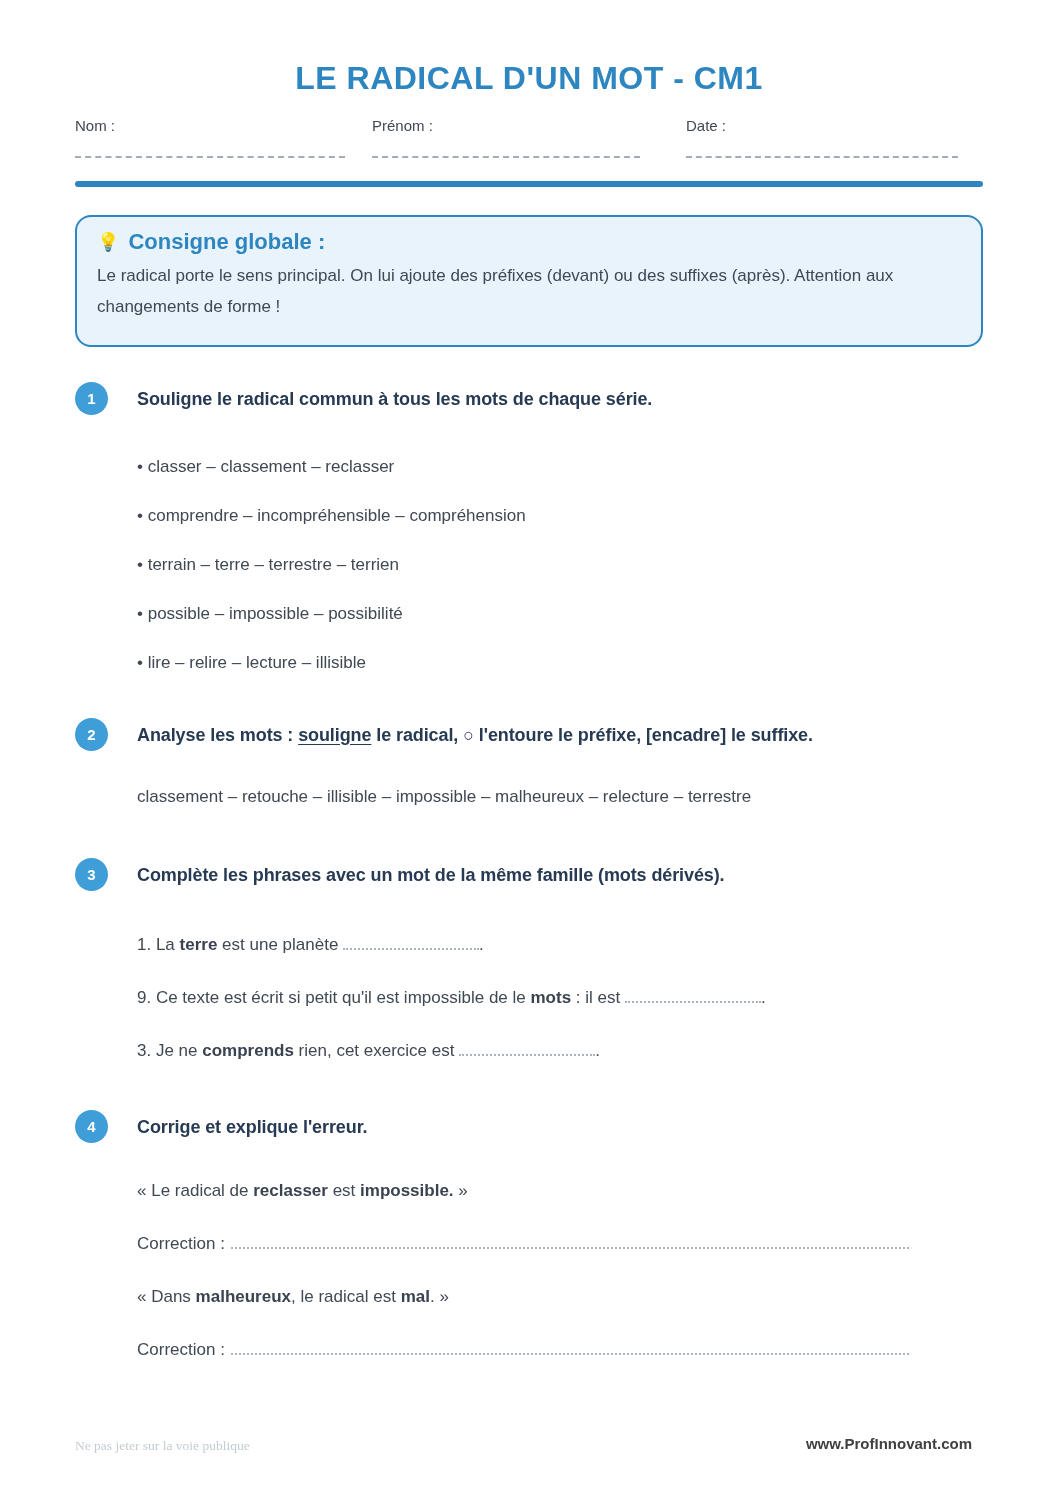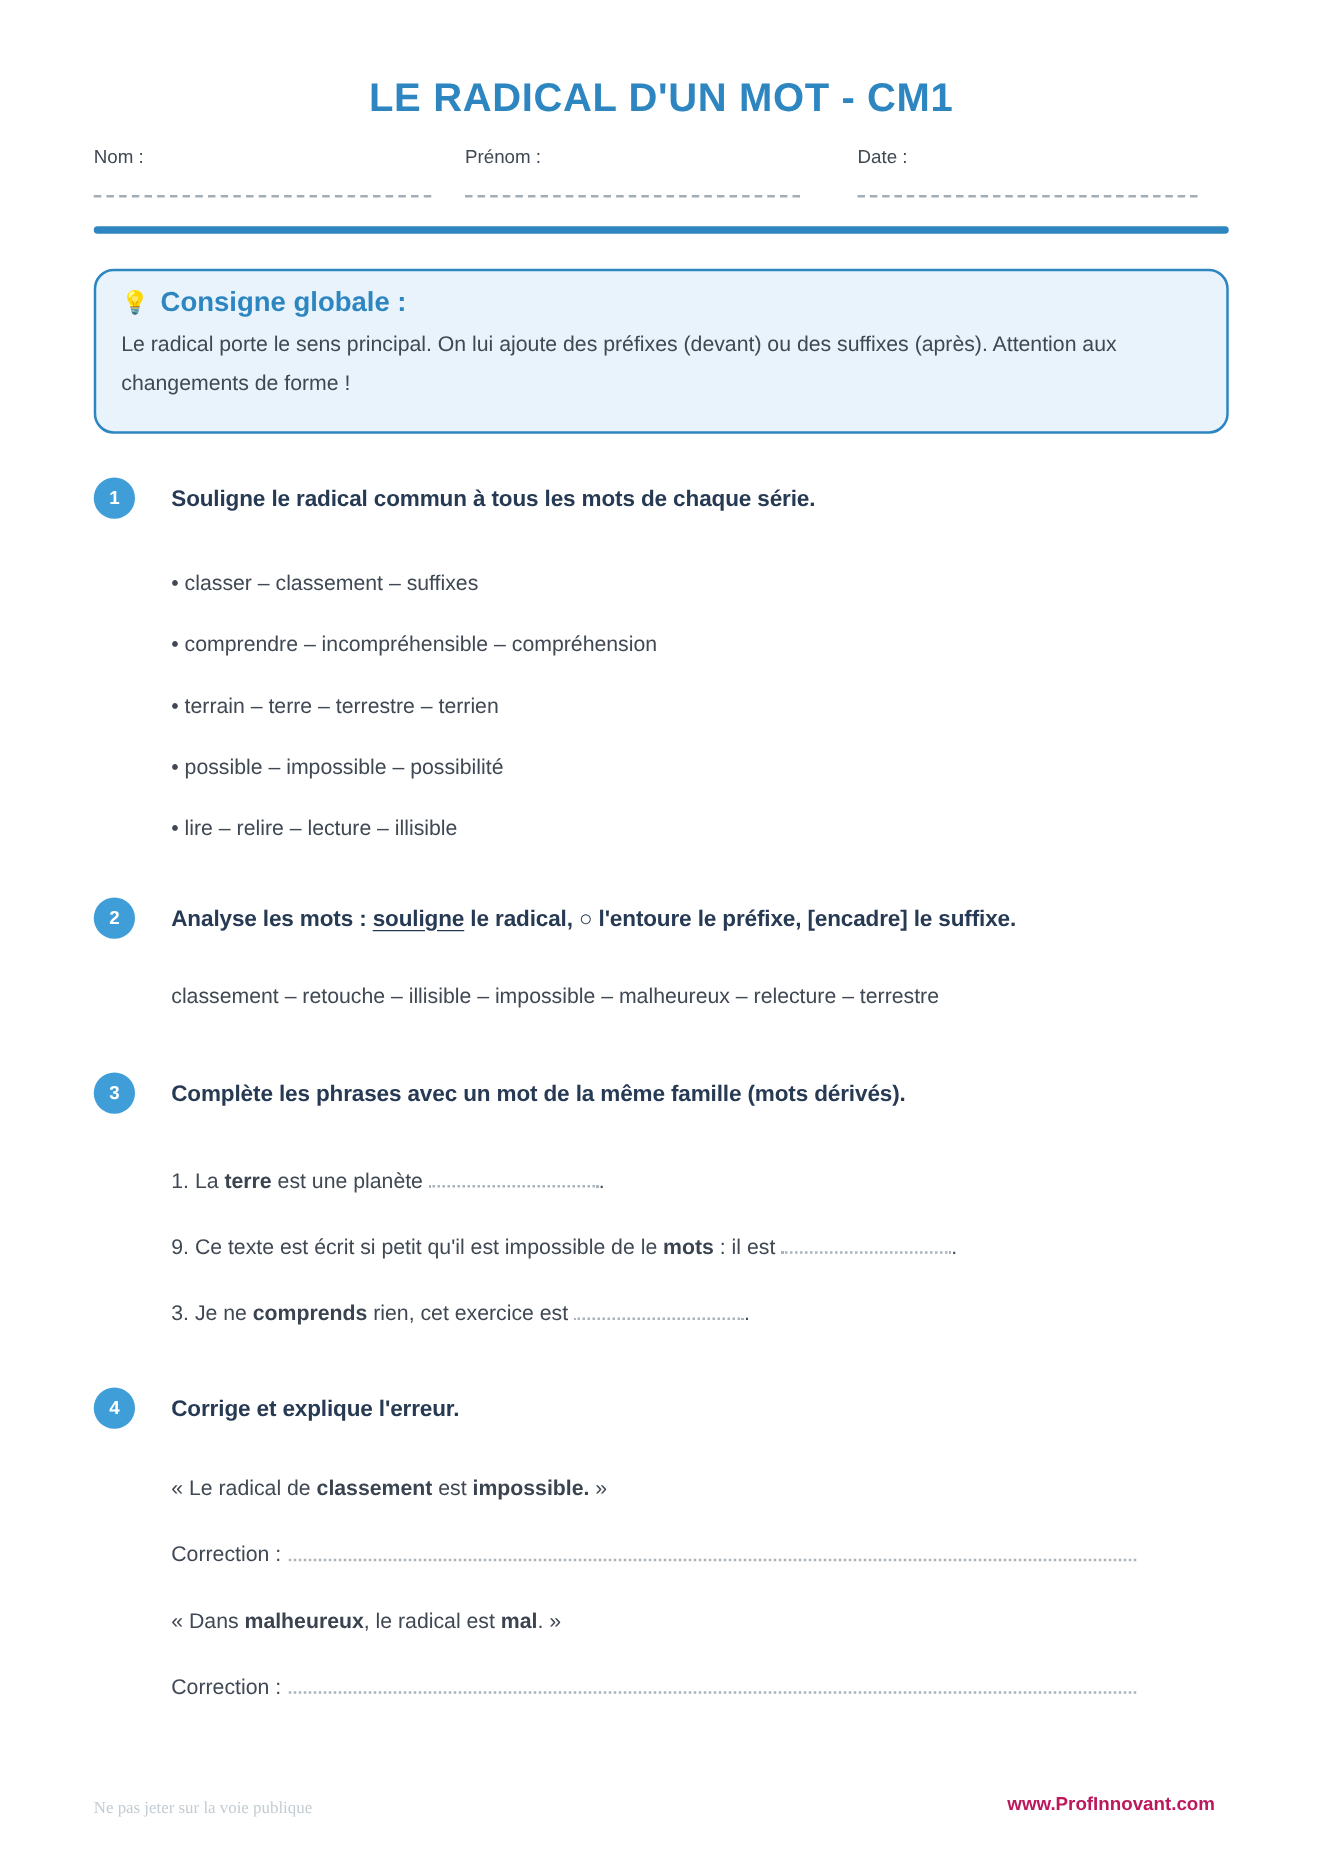--- a/index.html
+++ b/index.html
@@ -77,21 +77,21 @@
   .blank-sm { width: 136px; }
   .blank-lg { width: 678px; margin-left: 6px; }
   
   .footer-left {
     position: absolute; left: 75px; top: 1438px;
     font-family: "Liberation Serif", serif;
     font-size: 13.5px; color: #c3ccd2;
   }
   .footer-right {
     position: absolute; right: 86px; top: 1435px;
-    font-size: 15px; font-weight: 700; color: #be185d;
+    font-size: 15px; font-weight: 700; color: #404040;
   }
 </style>
 </head>
 <body>
 
 <div class="page">
 
   <div class="title">LE RADICAL D'UN MOT - CM1</div>
 
   <div class="fields">
@@ -118,21 +118,21 @@
     </div>
     <div class="consigne-body">Le radical porte le sens principal. On lui ajoute des préfixes (devant) ou des suffixes (après). Attention aux changements de forme !</div>
   </div>
 
   <div class="ex ex1">
     <div class="ex-head">
       <div class="badge">1</div>
       <div class="ex-title">Souligne le radical commun à tous les mots de chaque série.</div>
     </div>
     <div class="ex-body">
-      <div class="line">• classer – classement – suffixes</div>
+      <div class="line">• classer – classement – reclasser</div>
       <div class="line">• comprendre – incompréhensible – compréhension</div>
       <div class="line">• terrain – terre – terrestre – terrien</div>
       <div class="line">• possible – impossible – possibilité</div>
       <div class="line">• lire – relire – lecture – illisible</div>
     </div>
   </div>
 
   <div class="ex ex2">
     <div class="ex-head">
       <div class="badge">2</div>
@@ -154,21 +154,21 @@
       <div class="line"><span>3. Je ne </span><b>comprends</b><span> rien, cet exercice est </span><span class="blank blank-sm"></span><span>.</span></div>
     </div>
   </div>
 
   <div class="ex ex4">
     <div class="ex-head">
       <div class="badge">4</div>
       <div class="ex-title">Corrige et explique l'erreur.</div>
     </div>
     <div class="ex-body">
-      <div class="line"><span>« Le radical de </span><b>classement</b><span> est </span><b>impossible.</b><span> »</span></div>
+      <div class="line"><span>« Le radical de </span><b>reclasser</b><span> est </span><b>impossible.</b><span> »</span></div>
       <div class="line"><span>Correction :</span><span class="blank blank-lg"></span></div>
       <div class="line"><span>« Dans </span><b>malheureux</b><span>, le radical est </span><b>mal</b><span>. »</span></div>
       <div class="line"><span>Correction :</span><span class="blank blank-lg"></span></div>
     </div>
   </div>
 
   <div class="footer-left">Ne pas jeter sur la voie publique</div>
   <div class="footer-right">www.ProfInnovant.com</div>
 
 </div>

